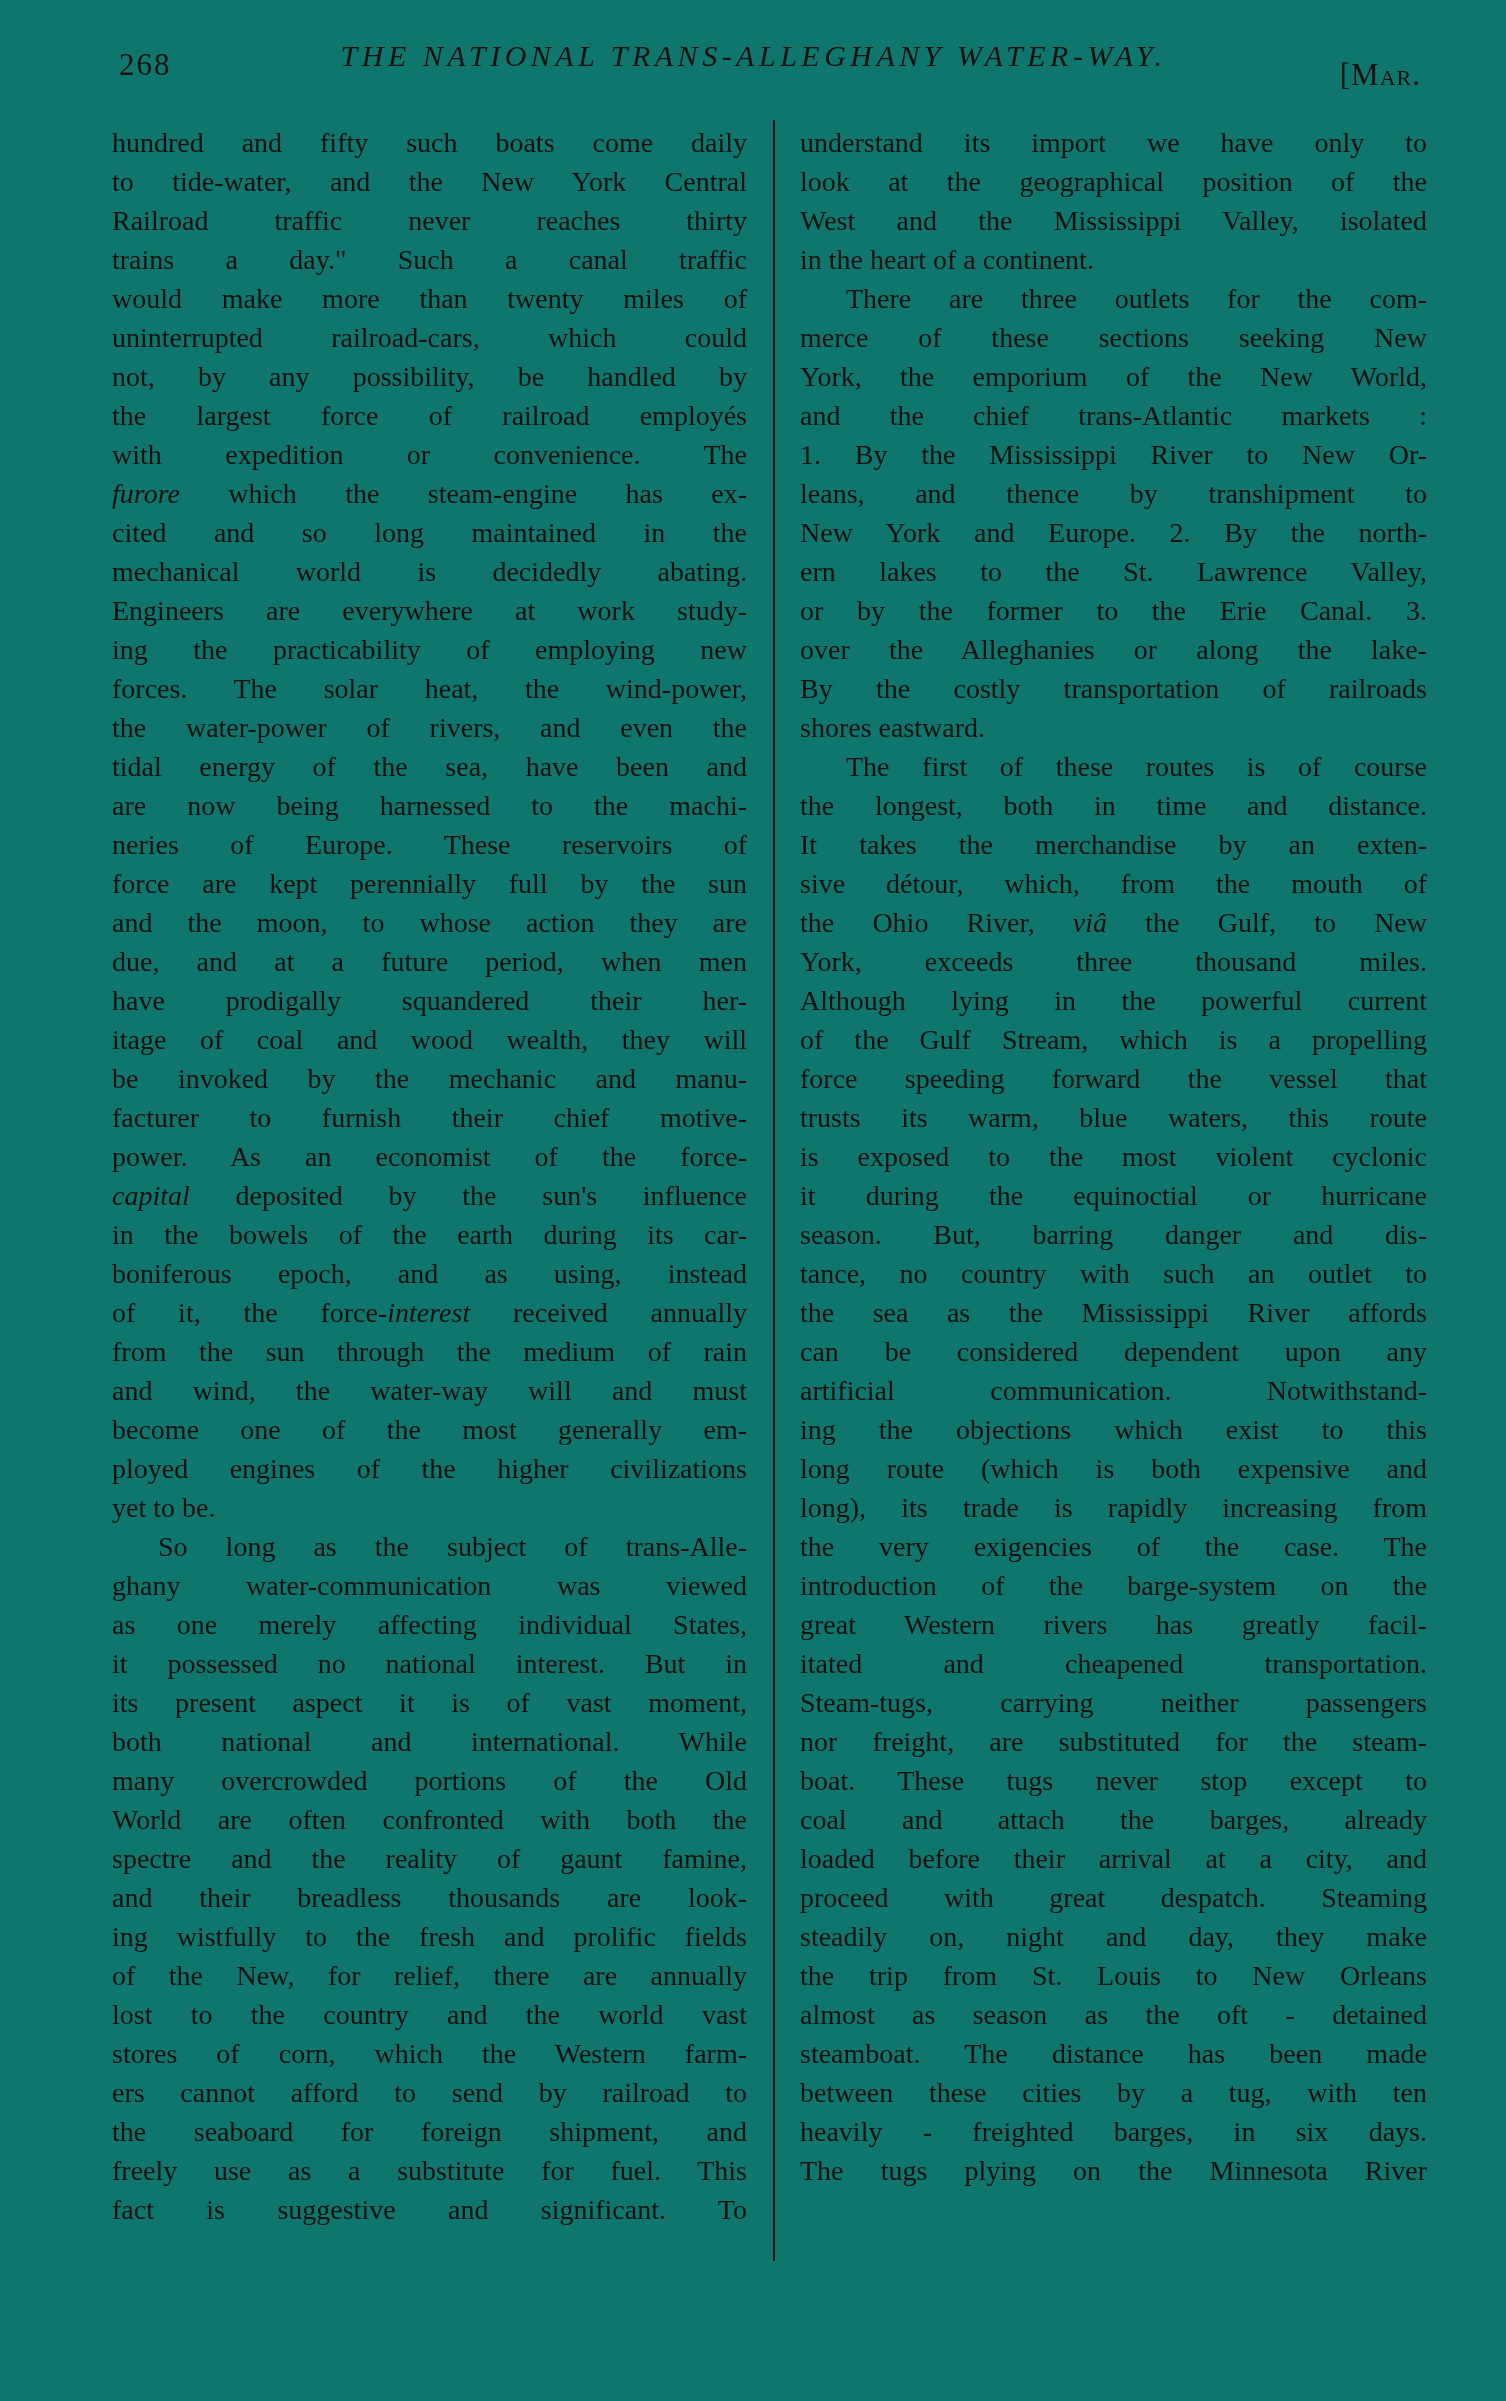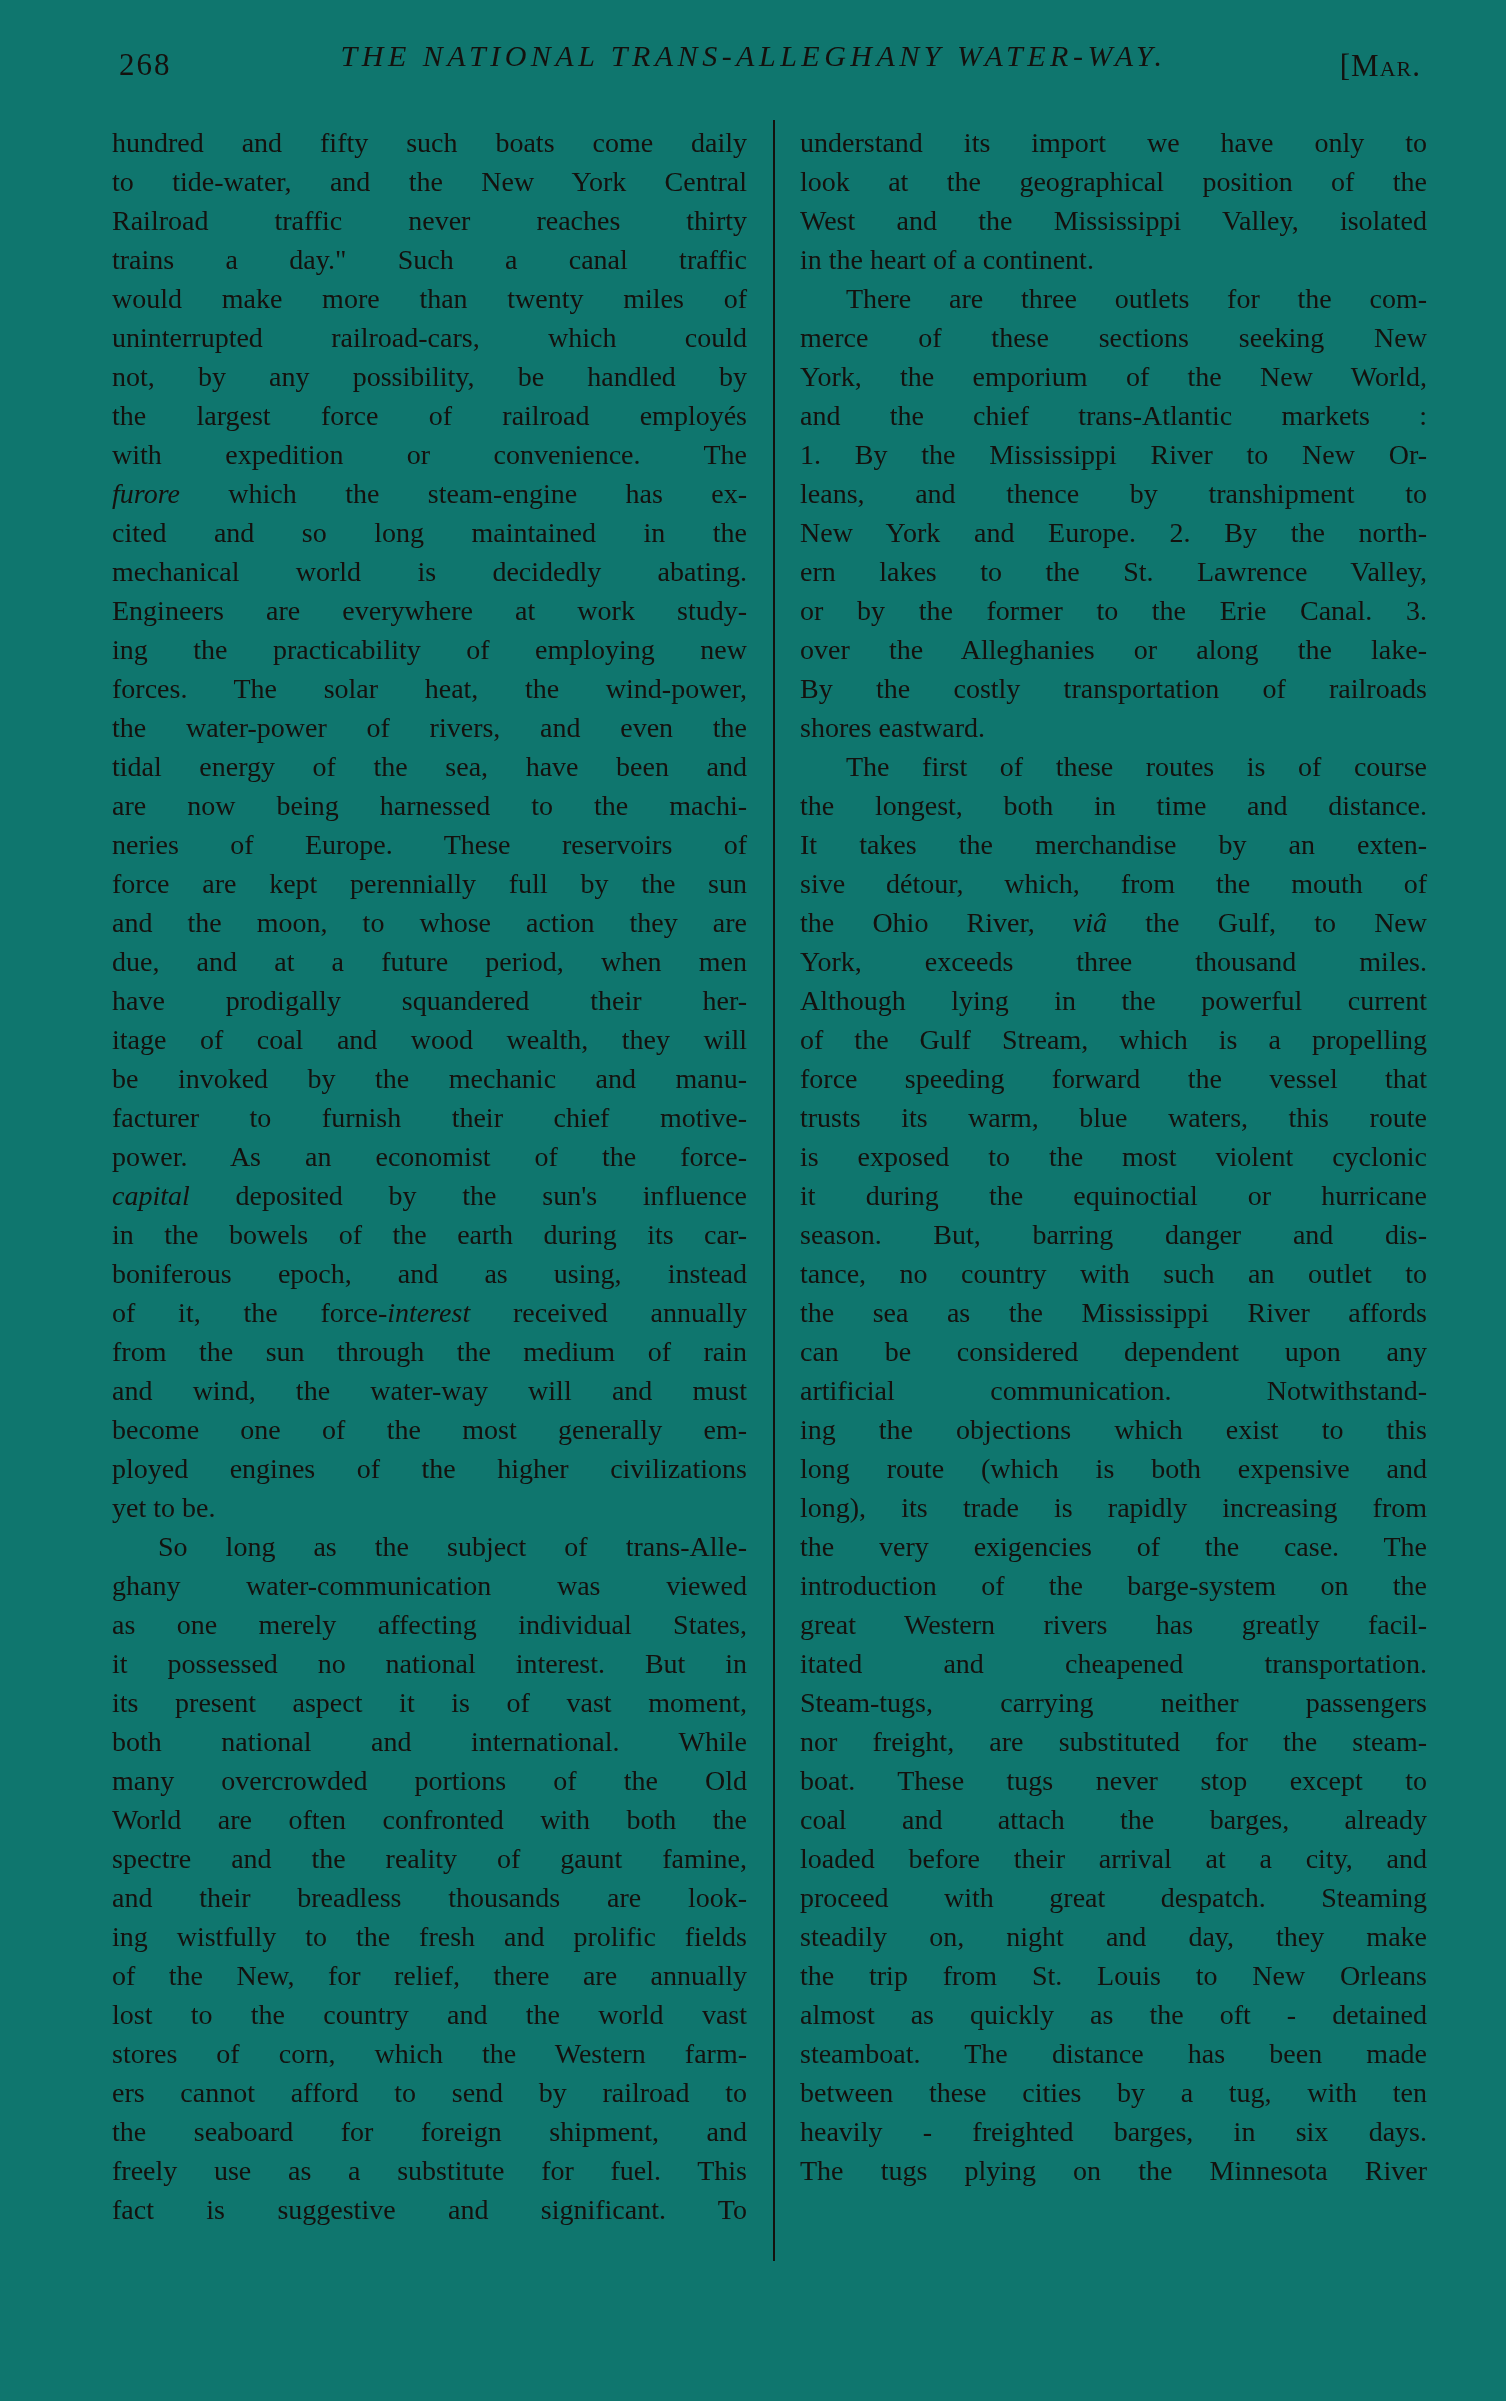--- a/index.html
+++ b/index.html
@@ -37,21 +37,21 @@
     top: 0;
     transform: translateX(-50%);
     font-style: italic;
     font-size: 30px;
     letter-spacing: 4.5px;
     white-space: nowrap;
   }
   .issue-label {
     position: absolute;
     right: 86px;
-    top: 9px;
+    top: 18px;
     font-size: 31px;
     font-variant: small-caps;
     letter-spacing: 1px;
   }
   
   .column {
     position: absolute;
     top: 123px;
     font-size: 28px;
     line-height: 39px;
@@ -189,21 +189,21 @@
       <div class="line"><span>great Western rivers has greatly facil-</span></div>
       <div class="line"><span>itated and cheapened transportation.</span></div>
       <div class="line"><span>Steam-tugs, carrying neither passengers</span></div>
       <div class="line"><span>nor freight, are substituted for the steam-</span></div>
       <div class="line"><span>boat.  These tugs never stop except to</span></div>
       <div class="line"><span>coal and attach the barges, already</span></div>
       <div class="line"><span>loaded before their arrival at a city, and</span></div>
       <div class="line"><span>proceed with great despatch.  Steaming</span></div>
       <div class="line"><span>steadily on, night and day, they make</span></div>
       <div class="line"><span>the trip from St. Louis to New Orleans</span></div>
-      <div class="line"><span>almost as quickly as the oft - detained</span></div>
+      <div class="line"><span>almost as season as the oft - detained</span></div>
       <div class="line"><span>steamboat.  The distance has been made</span></div>
       <div class="line"><span>between these cities by a tug, with ten</span></div>
       <div class="line"><span>heavily - freighted barges, in six days.</span></div>
       <div class="line"><span>The tugs plying on the Minnesota River</span></div>
     </div>
 
 </div>
 
 
 </body></html>

